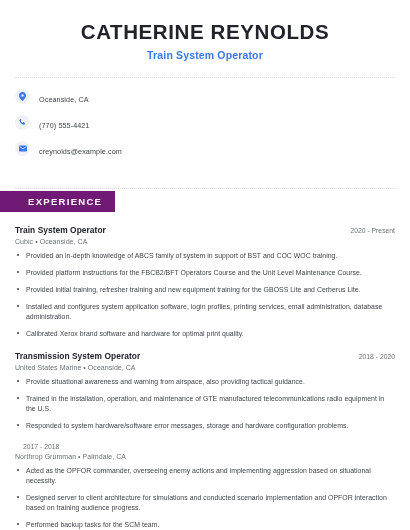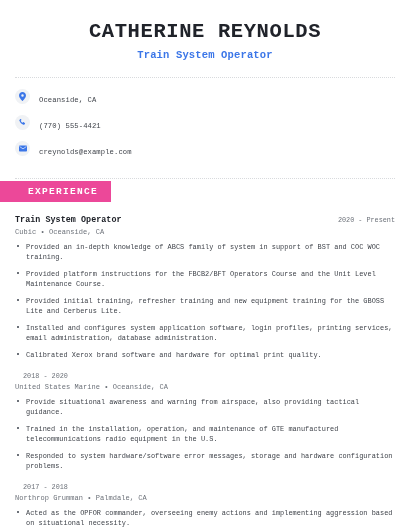--- a/index.html
+++ b/index.html
@@ -14,21 +14,20 @@
     font-family: "Liberation Sans", sans-serif;
     color: #2b2b2b;
     -webkit-font-smoothing: antialiased;
   }
   .page {
     width: 410px;
     height: 530px;
     position: relative;
     background: #fff;
     box-sizing: border-box;
-    font-family: Liberation Mono, monospace;
   }
 
   
   .header {
     padding: 20px 15px 6px 15px;
     text-align: center;
   }
   .name {
     font-size: 20.5px;
     font-weight: bold;
@@ -53,21 +52,21 @@
 
   
   .contact {
     padding: 11px 15px 10px 15px;
   }
   .contact-row {
     display: flex;
     align-items: flex-end;
     margin-bottom: 11px;
   }
-  .contact-row:last-child { margin-bottom: 2px; }
+  .contact-row:last-child { margin-bottom: 12px; }
   .ico-wrap {
     width: 15px;
     height: 15px;
     border-radius: 50%;
     background: #f0f2f5;
     display: flex;
     align-items: center;
     justify-content: center;
     flex: none;
     margin-right: 9px;
@@ -78,21 +77,21 @@
     color: #3f434a;
     letter-spacing: 0.1px;
   }
 
   
   .section {
     margin-top: 2px;
   }
   .badge {
     display: inline-block;
-    background: #ec4899;
+    background: #701a75;
     color: #ffffff;
     font-size: 9.5px;
     font-weight: bold;
     letter-spacing: 1.3px;
     padding: 5px 13px 5px 13px;
     margin-left: 0;
     margin-bottom: 0;
   }
   .badge-row { padding-left: 15px; }
   .badge-row .badge { margin-left: -15px; padding-left: 28px; }
@@ -212,20 +211,21 @@
           <li>Provided an in-depth knowledge of ABCS family of system in support of BST and COC WOC training.</li>
           <li>Provided platform instructions for the FBCB2/BFT Operators Course and the Unit Level Maintenance Course.</li>
           <li>Provided initial training, refresher training and new equipment training for the GBOSS Lite and Cerberus Lite.</li>
           <li>Installed and configures system application software, login profiles, printing services, email administration, database administration.</li>
           <li>Calibrated Xerox brand software and hardware for optimal print quality.</li>
         </ul>
       </div>
 
       <div class="job">
         <div class="job-head">
+          <span class="job-role">Transmission System Operator</span>
           <span class="job-dates">2018 - 2020</span>
         </div>
         <div class="job-company">United States Marine • Oceanside, CA</div>
         <ul class="bullets">
           <li>Provide situational awareness and warning from airspace, also providing tactical guidance.</li>
           <li>Trained in the installation, operation, and maintenance of GTE manufactured telecommunications radio equipment in the U.S.</li>
           <li>Responded to system hardware/software error messages, storage and hardware configuration problems.</li>
         </ul>
       </div>
 

